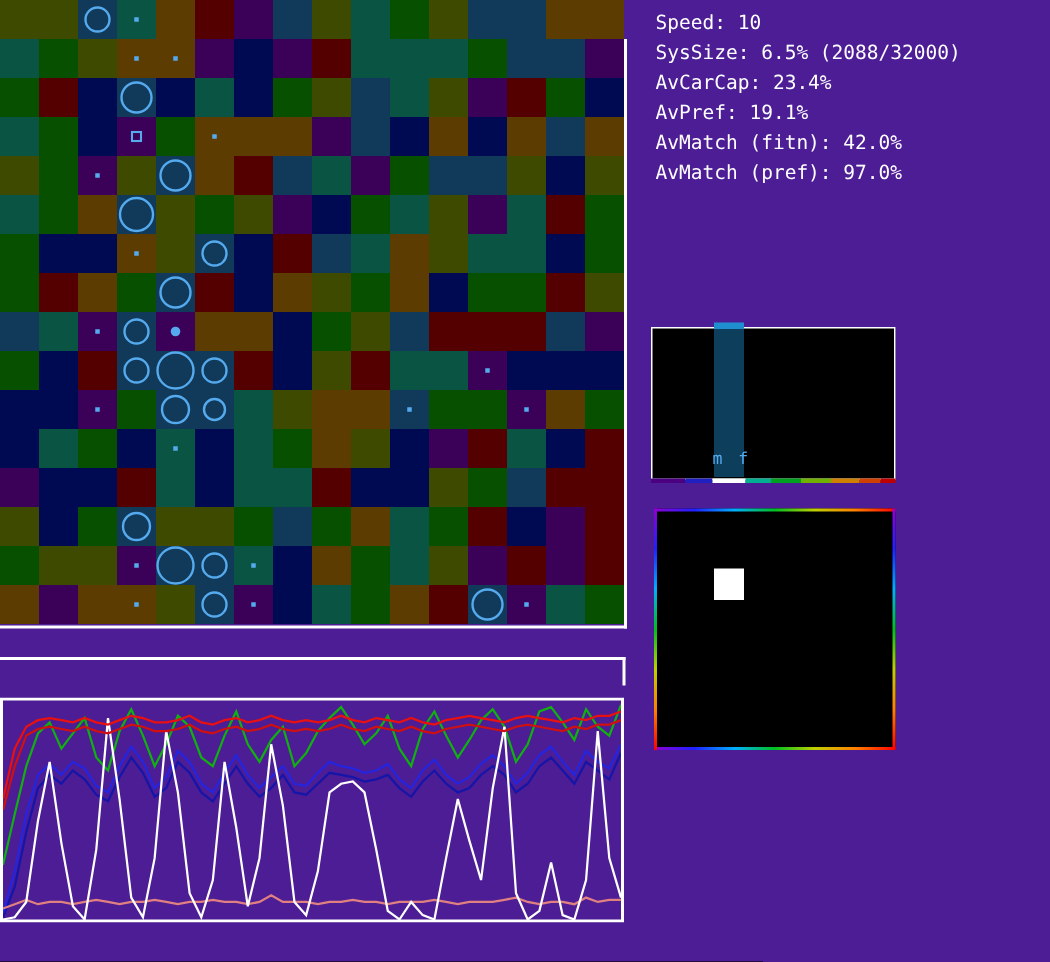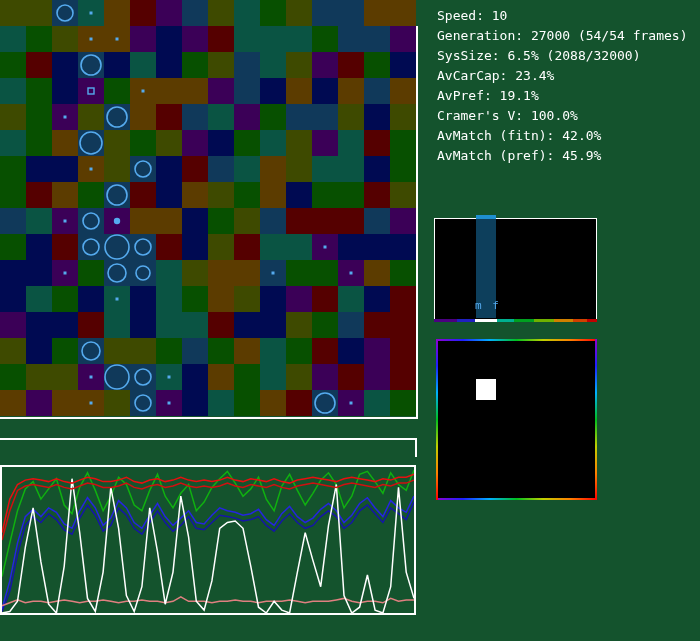--- a/index.html
+++ b/index.html
@@ -1,16 +1,16 @@
 <!DOCTYPE html>
 <html><head>
 <meta charset="utf-8">
 <style>
   html,body{margin:0;padding:0;background:#000;}
-  #root{position:relative;width:700px;height:641px;background:#14532d;overflow:hidden;
+  #root{position:relative;width:700px;height:641px;background:#4c1d95;overflow:hidden;
         font-family:"DejaVu Sans Mono","Liberation Mono",monospace;}
   .abs{position:absolute;}
   .wline{position:absolute;background:#ffffff;}
   #stats{position:absolute;left:437px;top:6px;color:#ffffff;font-size:13px;line-height:20px;white-space:pre;}
   #histo-box{position:absolute;left:434px;top:218px;width:161px;height:100px;border:1px solid #ffffff;background:#000;}
   #histo-bar{position:absolute;}
   #histo-label{position:absolute;color:#55aaee;font-size:11px;letter-spacing:2px;}
   #histo-strip{position:absolute;left:434px;top:319px;height:3px;display:flex;}
   #trait-box{position:absolute;left:436px;top:339px;width:161px;height:161px;background:#000;}
   .tb-edge{position:absolute;}
@@ -315,21 +315,21 @@
       <rect x="349.5" y="271.5" width="3" height="3" fill="#55aaee"></rect>
       <circle cx="325" cy="403" r="10" fill="none" stroke="#55aaee" stroke-width="1.6"></circle>
       <rect x="349.5" y="401.5" width="3" height="3" fill="#55aaee"></rect>
     </svg>
 
   <div class="wline" style="left:416px;top:26px;width:2px;height:393px;"></div>
   <div class="wline" style="left:0;top:417px;width:418px;height:2px;"></div>
   <div class="wline" style="left:0;top:438px;width:417px;height:2px;"></div>
   <div class="wline" style="left:415px;top:438px;width:2px;height:19px;"></div>
 
-  <div id="stats"><div>Speed: 10</div><div>Generation: 27000 (54/54 frames)</div><div>SysSize: 6.5% (2088/32000)</div><div>AvCarCap: 23.4%</div><div>AvPref: 19.1%</div><div>Cramer's V: 100.0%</div><div>AvMatch (fitn): 42.0%</div><div>AvMatch (pref): 45.9%</div></div>
+  <div id="stats"><div>Speed: 10</div><div>SysSize: 6.5% (2088/32000)</div><div>AvCarCap: 23.4%</div><div>AvPref: 19.1%</div><div>AvMatch (fitn): 42.0%</div><div>AvMatch (pref): 97.0%</div></div>
 
   <div id="histo-box"></div>
   <div id="histo-bar" style="left: 476px; top: 215px; width: 20px; height: 103px; background: linear-gradient(rgb(31, 143, 208) 0px, rgb(31, 143, 208) 4px, rgb(13, 63, 92) 4px);"></div>
   <div id="histo-label" style="left: 475px; top: 299px; color: rgb(85, 170, 238);">m f</div>
   <div id="histo-strip">
       <div style="width: 23px; height: 100%; background: rgb(74, 0, 128);"></div>
       <div style="width: 18px; height: 100%; background: rgb(32, 32, 192);"></div>
       <div style="width: 22px; height: 100%; background: rgb(255, 255, 255);"></div>
       <div style="width: 17px; height: 100%; background: rgb(0, 176, 144);"></div>
       <div style="width: 20px; height: 100%; background: rgb(0, 160, 32);"></div>

